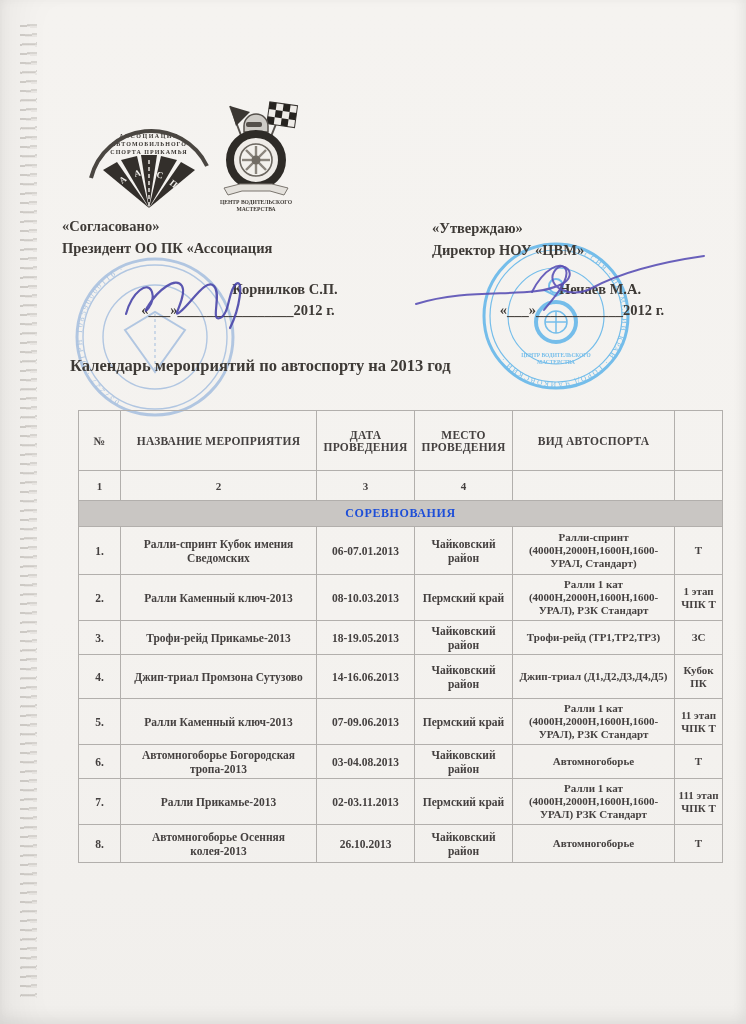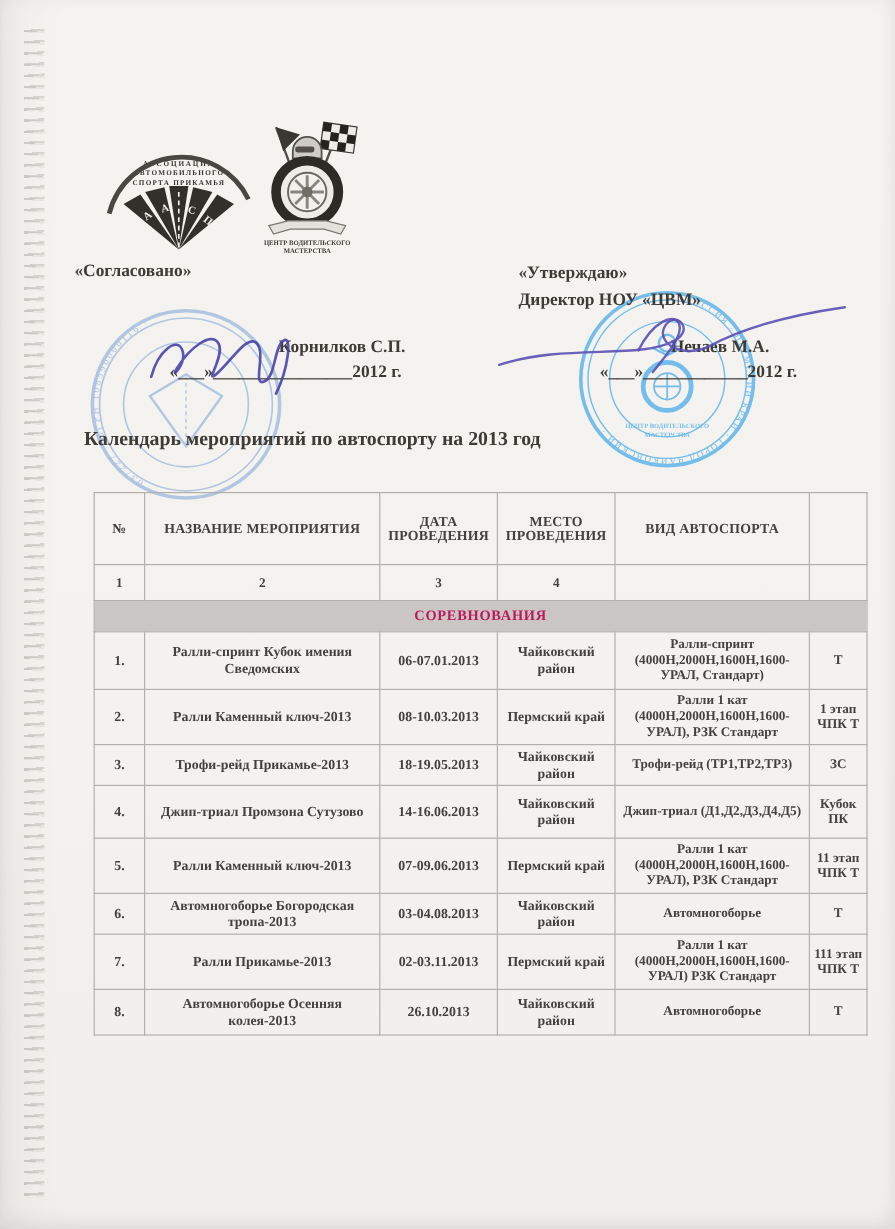--- a/index.html
+++ b/index.html
@@ -33,21 +33,21 @@
   }
   table.cal td,table.cal th{
     border:1px solid #b2afac;text-align:center;vertical-align:middle;
     font-weight:bold;color:#454140;padding:2px 3px;overflow:hidden;
   }
   th.h{font-size:11.5px;letter-spacing:.2px;}
   td.n{font-size:11px;}
   tr.hdr{height:60px;}
   tr.nums{height:30px;}
   tr.band{height:26px;}
-  tr.band td{background:#c9c6c3;font-size:12px;letter-spacing:.6px;color:#be185d;}
+  tr.band td{background:#c9c6c3;font-size:12px;letter-spacing:.6px;color:#1d4ed8;}
   td.cell{font-size:11.5px;line-height:14px;}
   td.small{font-size:11px;line-height:13px;}
   tr.r1{height:48px;} tr.r2{height:46px;} tr.r3{height:34px;} tr.r4{height:44px;}
   tr.r5{height:46px;} tr.r6{height:34px;} tr.r7{height:46px;} tr.r8{height:38px;}
   col.c1{width:42px;} col.c2{width:196px;} col.c3{width:98px;} col.c4{width:98px;} col.c5{width:162px;} col.c6{width:48px;}
   svg text{font-family:"Liberation Serif","DejaVu Serif",serif;}
 </style>
 </head>
 <body>
 
@@ -149,20 +149,21 @@
       <text font-size="7.5" fill="#3fa7e8" letter-spacing="1.5">
         <textPath href="#ringR" startOffset="2%">· РОССИЯ · ПЕРМСКИЙ КРАЙ · ГОРОД ЧАЙКОВСКИЙ ·</textPath>
       </text>
       <text x="78" y="119" text-anchor="middle" font-size="5.4" font-weight="bold" fill="#3fa7e8">ЦЕНТР ВОДИТЕЛЬСКОГО</text>
       <text x="78" y="126" text-anchor="middle" font-size="5.4" font-weight="bold" fill="#3fa7e8">МАСТЕРСТВА</text>
     </svg>
   </div>
 
   <div class="abs appr" style="left:62px;top:216px;width:352px">
     <div>«Согласовано»</div>
+    <div>Президент ОО ПК «Ассоциация</div>
   </div>
   <div class="abs name-line" style="left:205px;top:281px;width:160px">Корнилков С.П.</div>
   <div class="abs name-line" style="left:62px;top:302px;width:352px">«___»________________2012 г.</div>
 
   <div class="abs appr" style="left:432px;top:218px;width:300px">
     <div>«Утверждаю»</div>
     <div>Директор НОУ «ЦВМ»</div>
   </div>
   <div class="abs name-line" style="left:520px;top:281px;width:160px">Нечаев М.А.</div>
   <div class="abs name-line" style="left:432px;top:302px;width:300px">«___»____________2012 г.</div>

